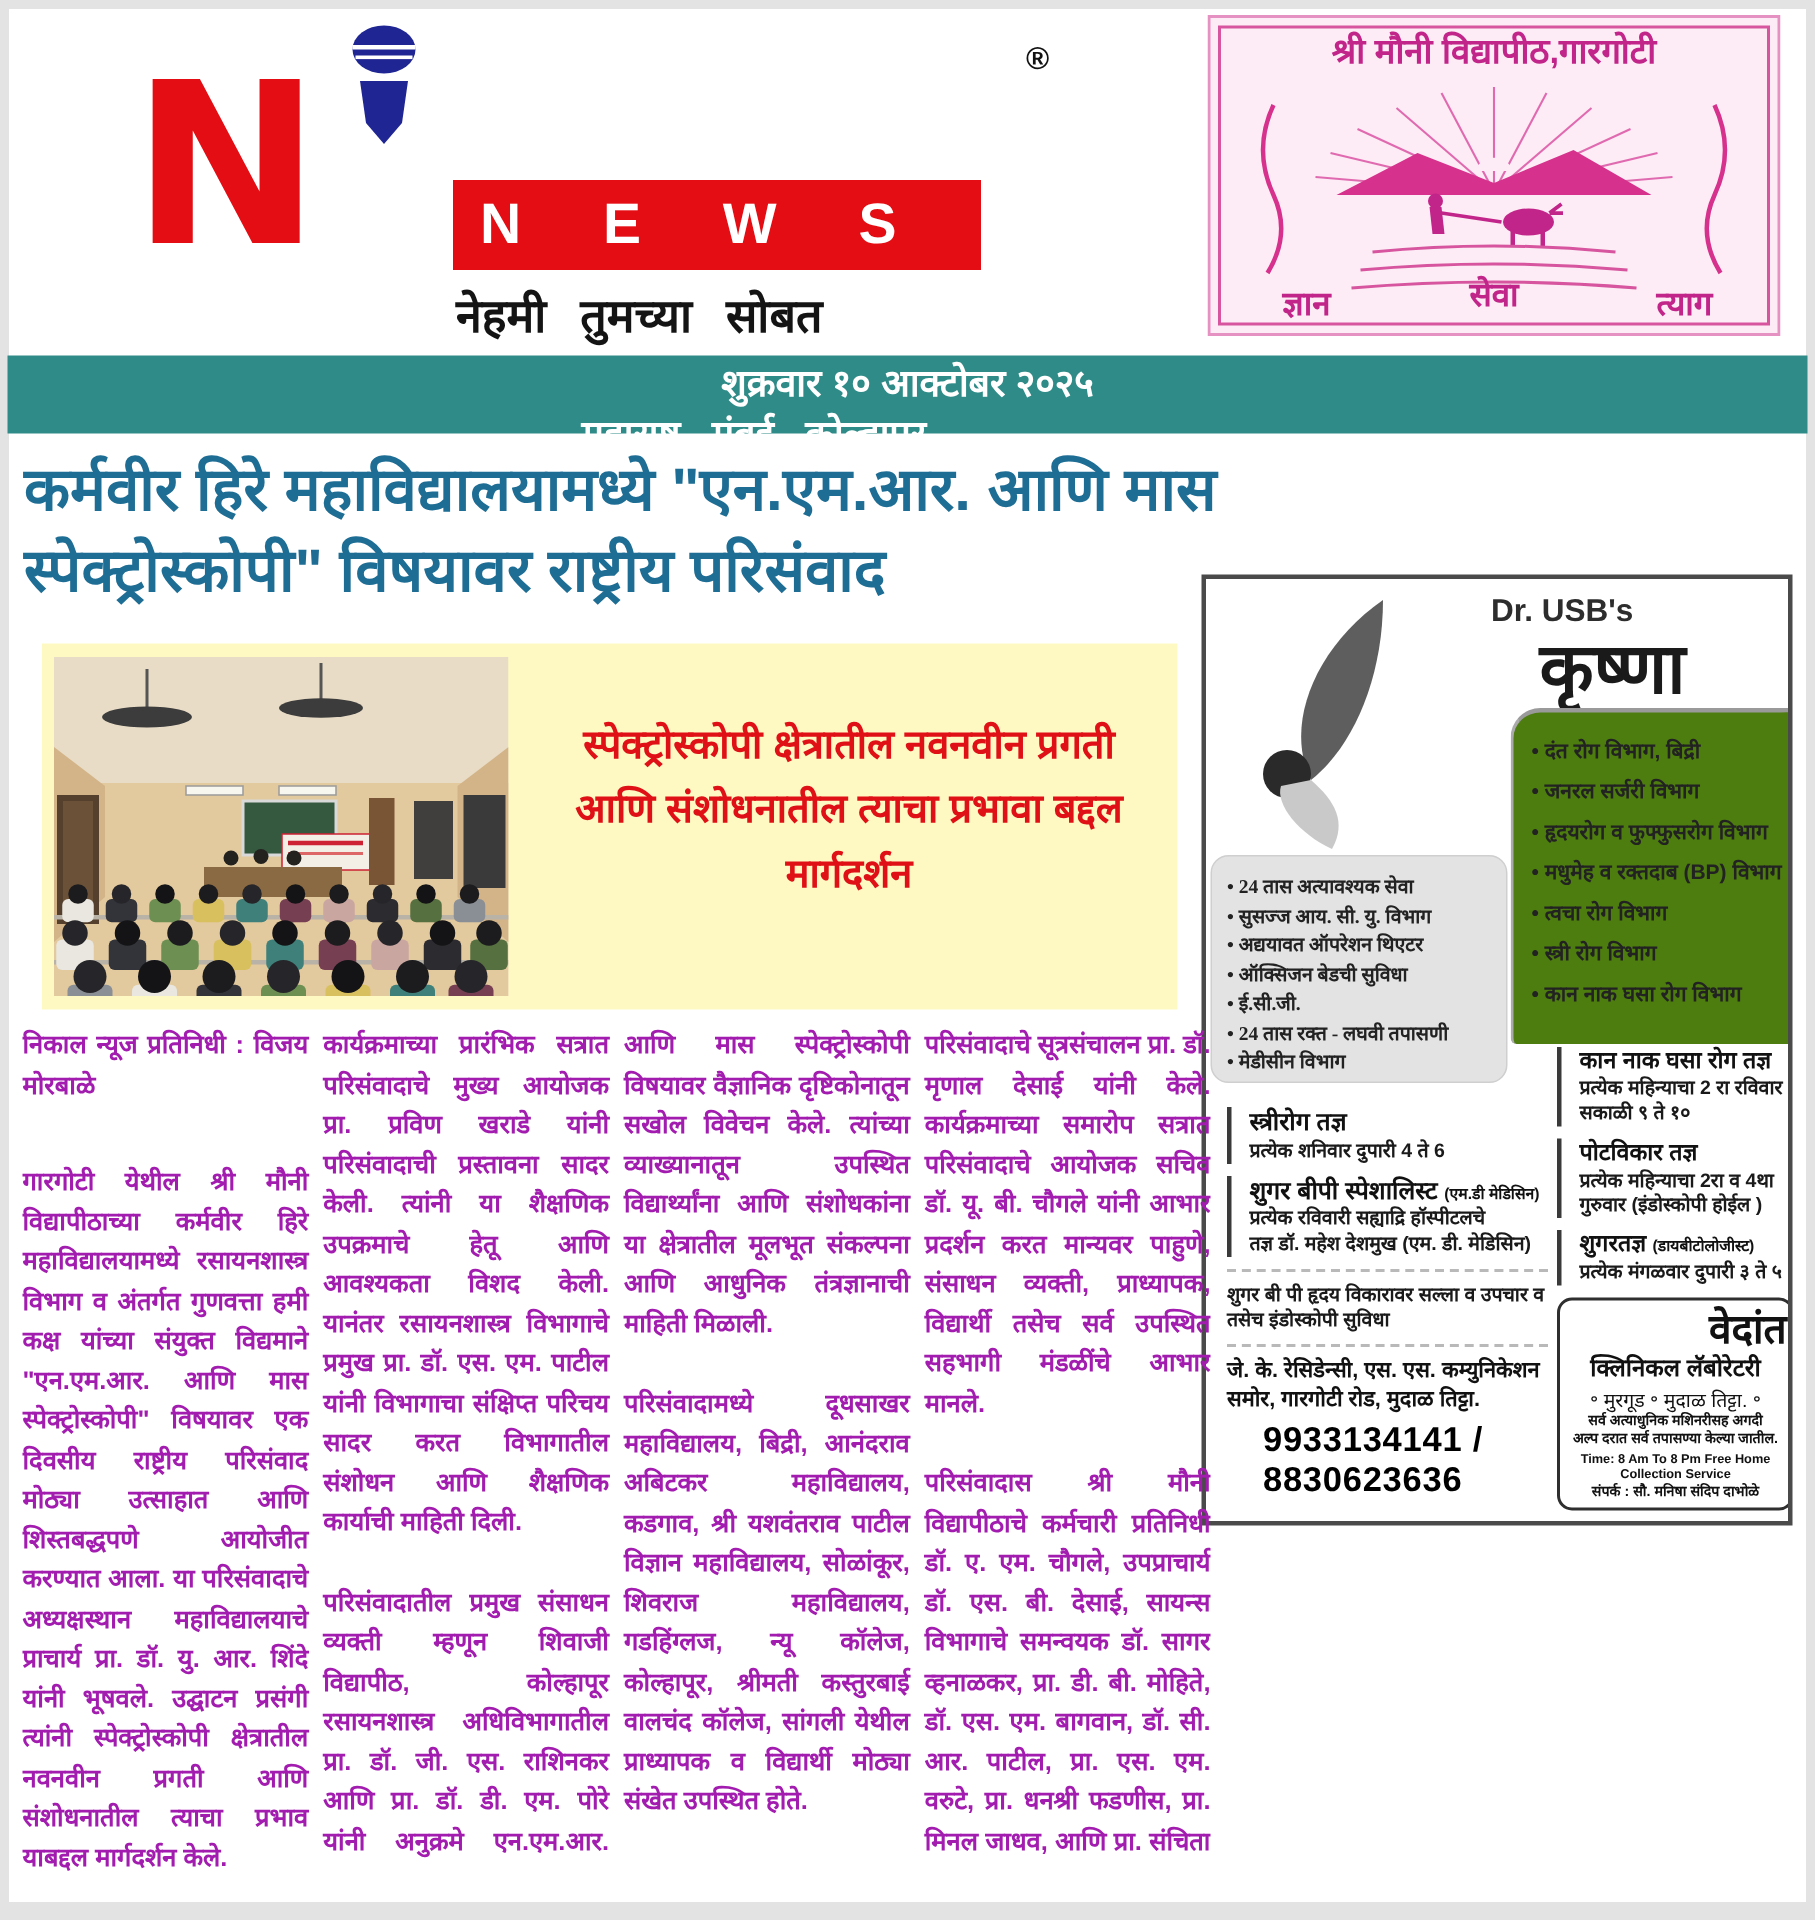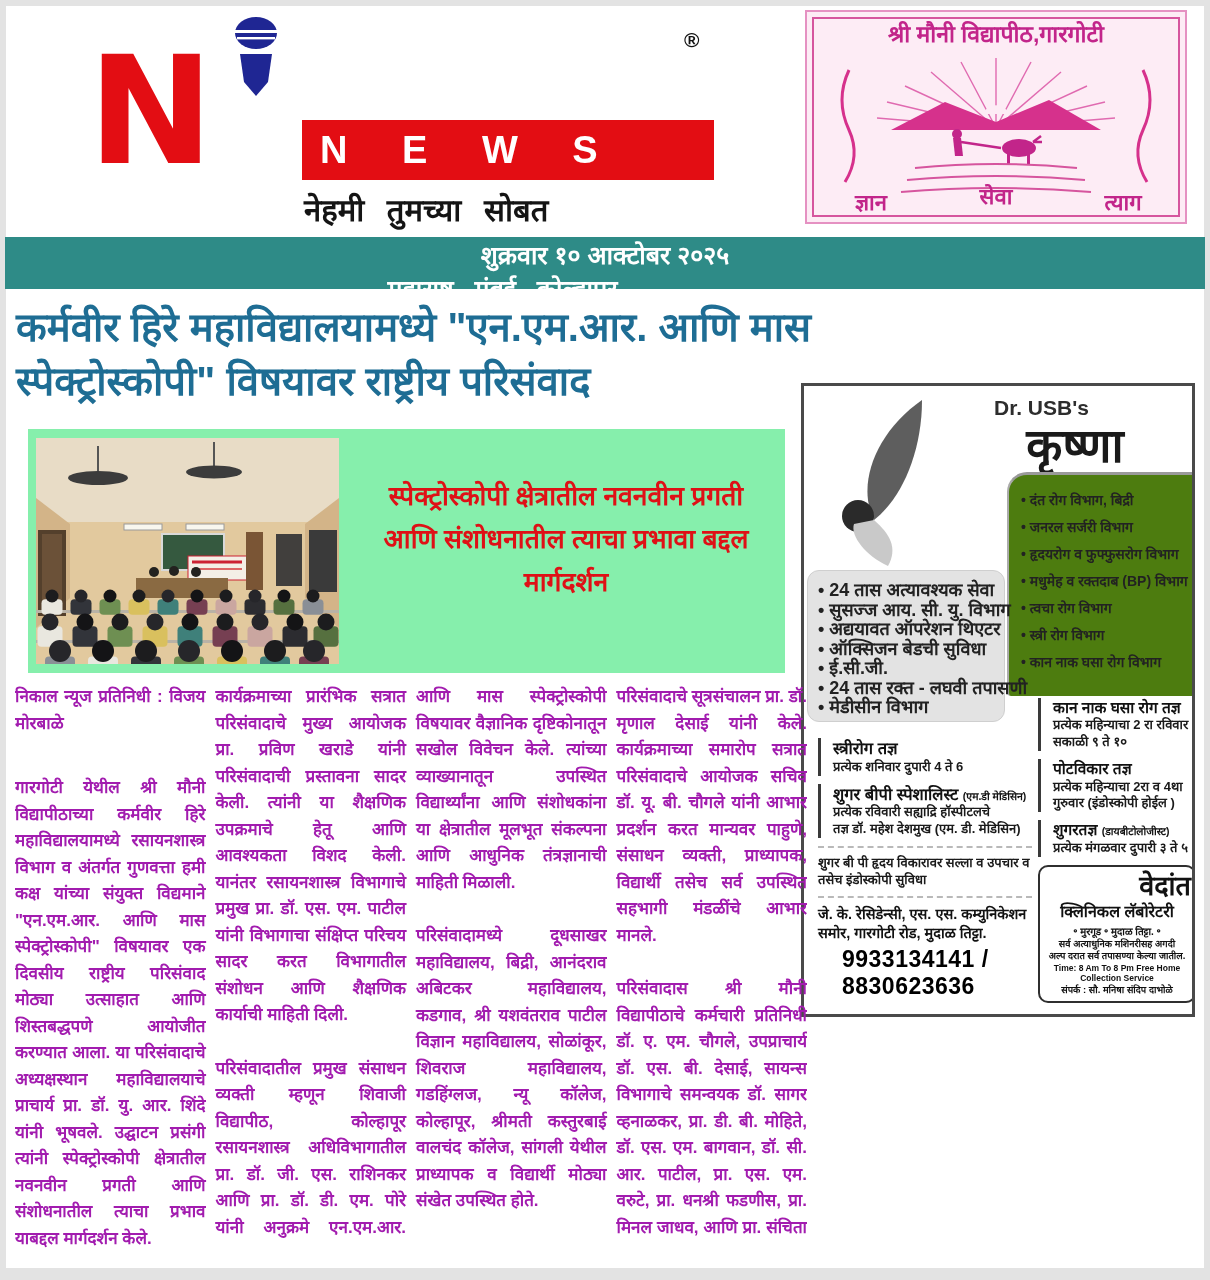--- a/index.html
+++ b/index.html
@@ -7,36 +7,36 @@
   .page{position:absolute;inset:0;width:1210px;height:1280px;}
   .sheet{position:absolute;left:6px;top:6px;width:1198px;height:1262px;background:#ffffff;}
   
   .logo{position:absolute;left:88px;top:14px;width:640px;height:212px;}
   .n-letter{position:absolute;left:0;top:22px;font-size:150px;line-height:1;
     font-weight:900;color:#e30d13;font-family:"DejaVu Sans",sans-serif;letter-spacing:-6px;}
   .mic{position:absolute;left:130px;top:2px;}
   .brand-dev{position:absolute;left:212px;top:22px;font-size:80px;line-height:1;
     font-weight:800;color:#1f2693;white-space:nowrap;}
   .reg{position:absolute;left:596px;top:14px;font-size:21px;color:#111;font-weight:700;}
-  .news-bar{position:absolute;left:214px;top:106px;width:412px;height:60px;background:#e30d13;
+  .news-bar{position:absolute;left:214px;top:106px;width:352px;height:60px;background:#e30d13;
     color:#fff;font-size:38px;font-weight:800;letter-spacing:22px;line-height:60px;
     padding-left:18px;box-sizing:border-box;white-space:nowrap;}
   .tagline{position:absolute;left:216px;top:174px;font-size:31px;font-weight:700;color:#141414;
     word-spacing:14px;white-space:nowrap;}
   .emblem{position:absolute;left:805px;top:10px;}
   
   .datebar{position:absolute;left:5px;top:237px;width:1200px;height:52px;background:#2e8b87;
     display:flex;align-items:center;justify-content:space-between;box-sizing:border-box;
     padding:0 18px;color:#fff;font-size:25px;font-weight:700;flex-direction:column;}
   .datebar .loc{margin-right:205px;}
   
   .headline{position:absolute;left:16px;top:300px;width:864px;font-size:40px;font-weight:700;
     color:#1e6d94;line-height:1.35;}
   
-  .feature{position:absolute;left:28px;top:429px;width:757px;height:244px;background:#86efac;}
+  .feature{position:absolute;left:28px;top:429px;width:757px;height:244px;background:#fef9c3;}
   .photo{position:absolute;left:8px;top:9px;width:303px;height:226px;}
   .caption{position:absolute;left:332px;top:46px;width:412px;color:#df1016;font-size:26.5px;
     font-weight:700;text-align:center;line-height:1.62;}
   
   .article{position:absolute;left:15px;top:684px;width:792px;height:580px;overflow:hidden;
     column-count:4;column-gap:10px;column-fill:auto;font-size:17px;line-height:1.56;
     text-align:justify;color:#a21caf;font-weight:600;}
   .article p{margin:0 0 27px 0;}
   .article p.byline{margin-bottom:38px;}
   
@@ -48,37 +48,37 @@
   .ad-name{font-size:47px;font-weight:900;line-height:1.12;}
   .ad-sub1{font-size:19px;font-weight:800;}
   .ad-sub2{font-size:24px;font-weight:800;}
   .svc-right{position:absolute;left:203px;top:86px;width:185px;height:224px;background:#4d7c0f;
     border-top:3px solid #9a9a9a;border-left:2px solid #ababab;border-radius:20px 0 0 4px;
     box-sizing:border-box;padding:12px 2px 4px 12px;}
   .svc-left{position:absolute;left:3px;top:184px;width:198px;height:152px;background:#e3e3e3;
     border:1px solid #cfcfcf;border-radius:12px;box-sizing:border-box;padding:10px 2px 4px 10px;}
   .svc{list-style:none;margin:0;padding:0;font-weight:700;color:#222;}
   .svc-right .svc li{font-size:14px;line-height:27px;white-space:nowrap;}
-  .svc-left .svc li{font-size:18px;line-height:19.5px;white-space:nowrap;}
+  .svc-left .svc li{font-size:13px;line-height:19.5px;white-space:nowrap;font-family:Liberation Serif, serif;}
   .svc li::before{content:"•  ";}
   .sched-l{position:absolute;left:14px;top:352px;width:214px;}
   .sched-r{position:absolute;left:234px;top:312px;width:158px;}
   .sec{border-left:3px solid #3a3a3a;padding-left:12px;margin-bottom:8px;}
   .sec-title{font-size:16.5px;font-weight:800;color:#111;line-height:1.25;}
   .sched-r .sec-title{font-size:15.5px;}
   .sec-small{font-size:10.5px;font-weight:700;}
   .sec-line{font-size:13px;font-weight:600;line-height:1.3;color:#1a1a1a;}
   .divider{border-top:2px dashed #b9b9b9;margin:7px 0;}
   .ad-address{font-size:14.5px;font-weight:800;line-height:1.3;color:#111;}
   .ad-phone{font-size:23px;font-weight:800;color:#000000;margin-top:4px;letter-spacing:.5px;margin-left:24px;}
   .lab-box{margin-top:6px;border:2px solid #2f2f2f;border-radius:10px;text-align:center;
     padding:5px 3px;box-sizing:border-box;color:#111;}
   .lab-name{font-size:27px;font-weight:700;line-height:1.05;text-align:right;}
   .lab-sub{font-size:16px;font-weight:800;}
-  .lab-loc{font-size:10px;font-weight:700;margin-top:2px;}
+  .lab-loc{font-size:13px;font-weight:400;margin-top:2px;}
   .lab-desc{font-size:9.5px;font-weight:600;line-height:1.3;}
   .lab-time{font-size:8.5px;font-weight:700;}
   .lab-contact{font-size:9.5px;font-weight:700;}
 </style>
 </head>
 <body>
 
 <div class="page">
   <div class="sheet"></div>
 

